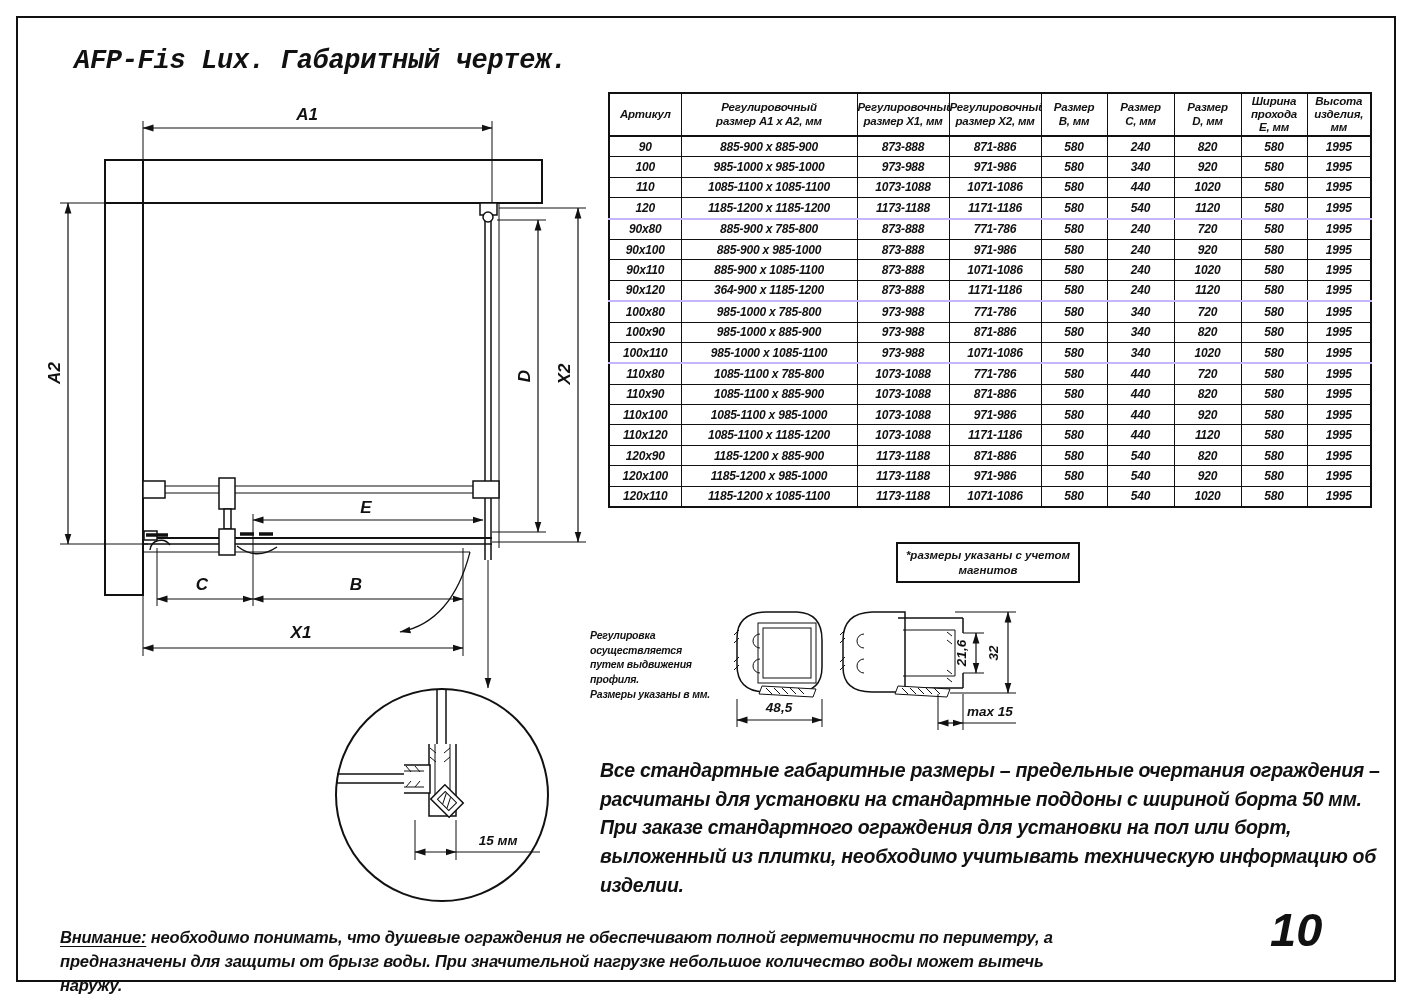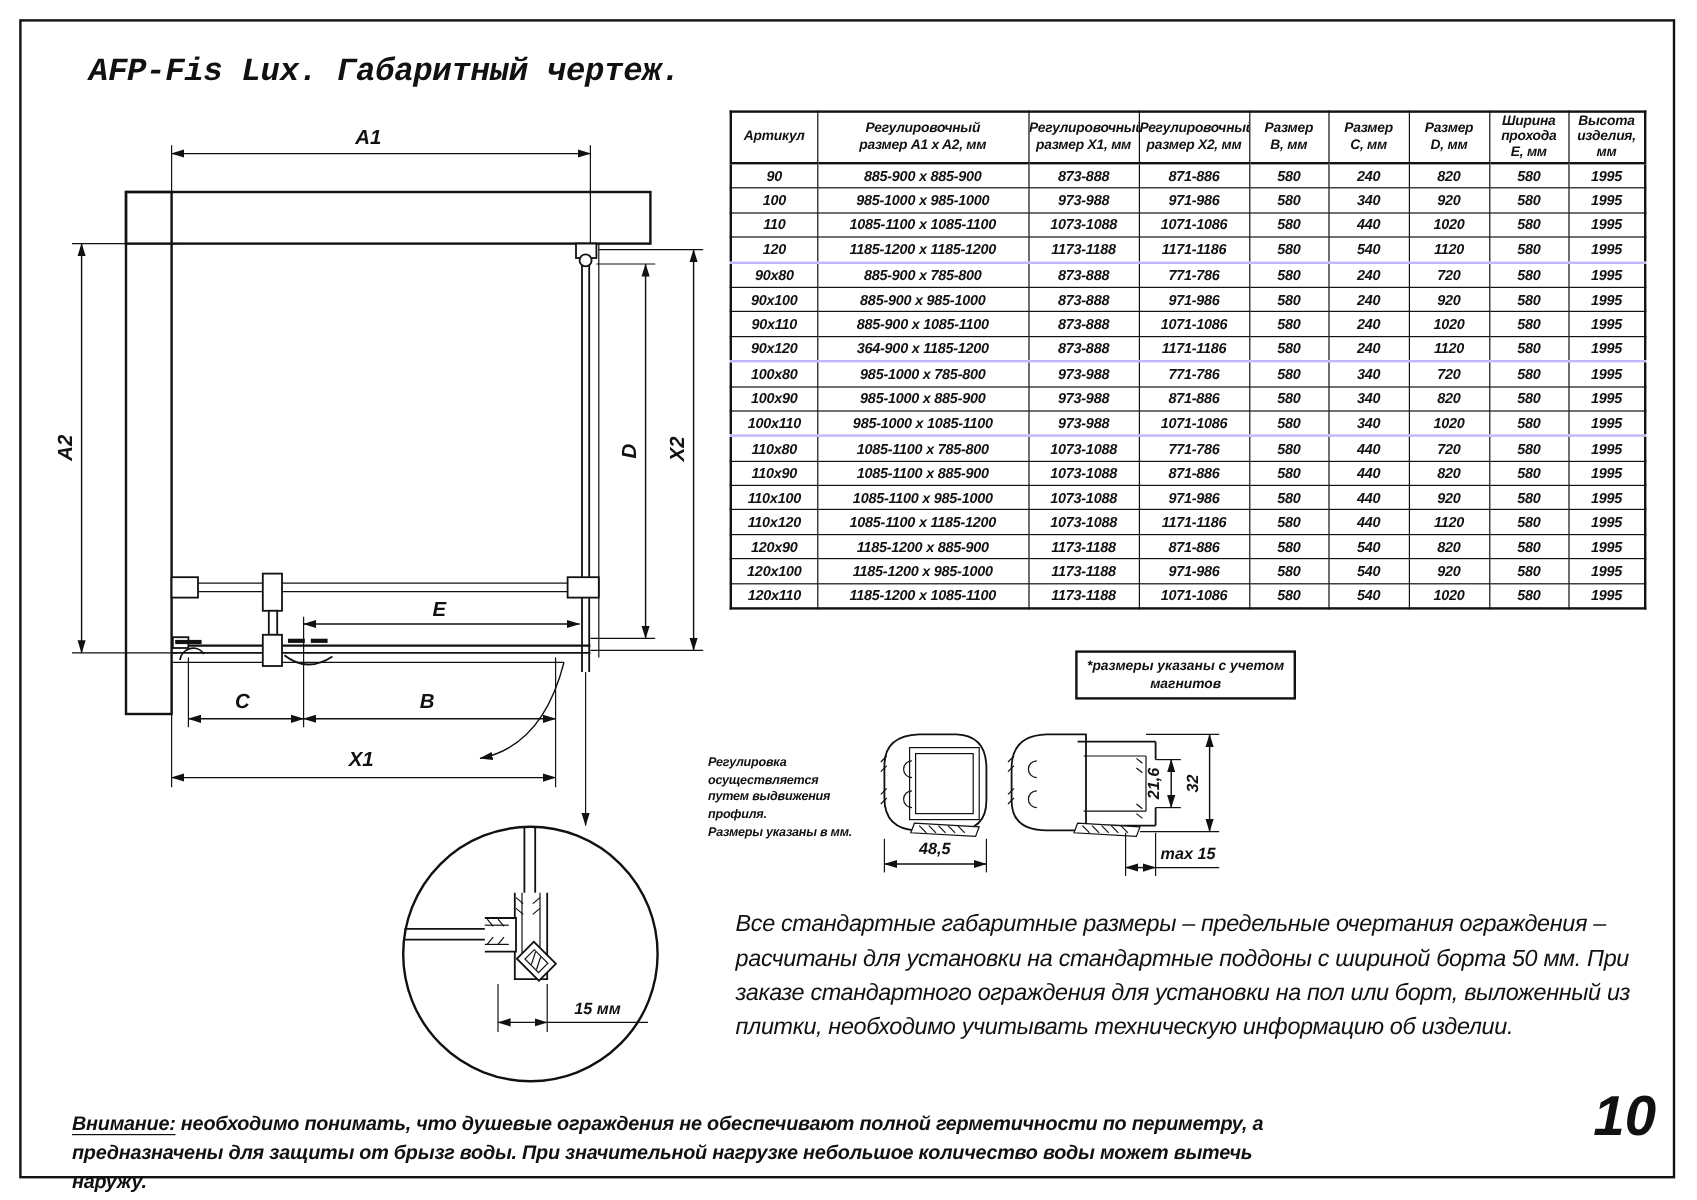--- a/index.html
+++ b/index.html
@@ -23,26 +23,26 @@
      font-style:italic;font-weight:700;padding:0;letter-spacing:-0.2px;overflow:hidden;}
   table.spec{border:2px solid #111;}
   table.spec thead th{height:41px;font-size:11.5px;line-height:1.15;white-space:pre-line;border-bottom:2px solid #111;}
   table.spec tbody td{height:19.4px;font-size:12px;}
   table.spec tbody tr.grp td{border-top:2px solid #c4b5fd;}
   .footnote{position:absolute;left:856px;top:542px;width:184px;height:41px;border:2px solid #111;box-sizing:border-box;
      display:flex;align-items:center;justify-content:center;text-align:center;
      font-style:italic;font-weight:700;font-size:11.5px;line-height:1.25;white-space:pre-line;margin-left:40px;}
   .adjust-note{position:absolute;left:590px;top:628px;width:124px;text-align:left;
      font-style:italic;font-weight:700;font-size:10.5px;line-height:1.4;letter-spacing:-0.2px;white-space:pre-line;}
-  .paragraph{position:absolute;left:613px;top:756px;width:795px;font-style:italic;font-weight:400;
+  .paragraph{position:absolute;left:600px;top:756px;width:795px;font-style:italic;font-weight:700;
      font-size:19.5px;line-height:1.47;letter-spacing:-0.3px;}
   .warning{position:absolute;left:60px;top:926px;width:1020px;font-style:italic;font-weight:700;
      font-size:16.5px;line-height:1.45;letter-spacing:-0.2px;}
   .warning .wlabel{text-decoration:underline;text-underline-offset:3px;}
-  .page-num{position:absolute;left:1270px;top:902px;width:110px;text-align:right;
+  .page-num{position:absolute;left:1270px;top:902px;width:110px;text-align:left;
      font-style:italic;font-weight:700;font-size:47px;}
 </style>
 </head>
 <body>
 
 <div class="page-border"></div>
 <div class="title">AFP-Fis Lux. Габаритный чертеж.</div>
 
 <svg width="1414" height="1000" viewBox="0 0 1414 1000">
   <defs>

